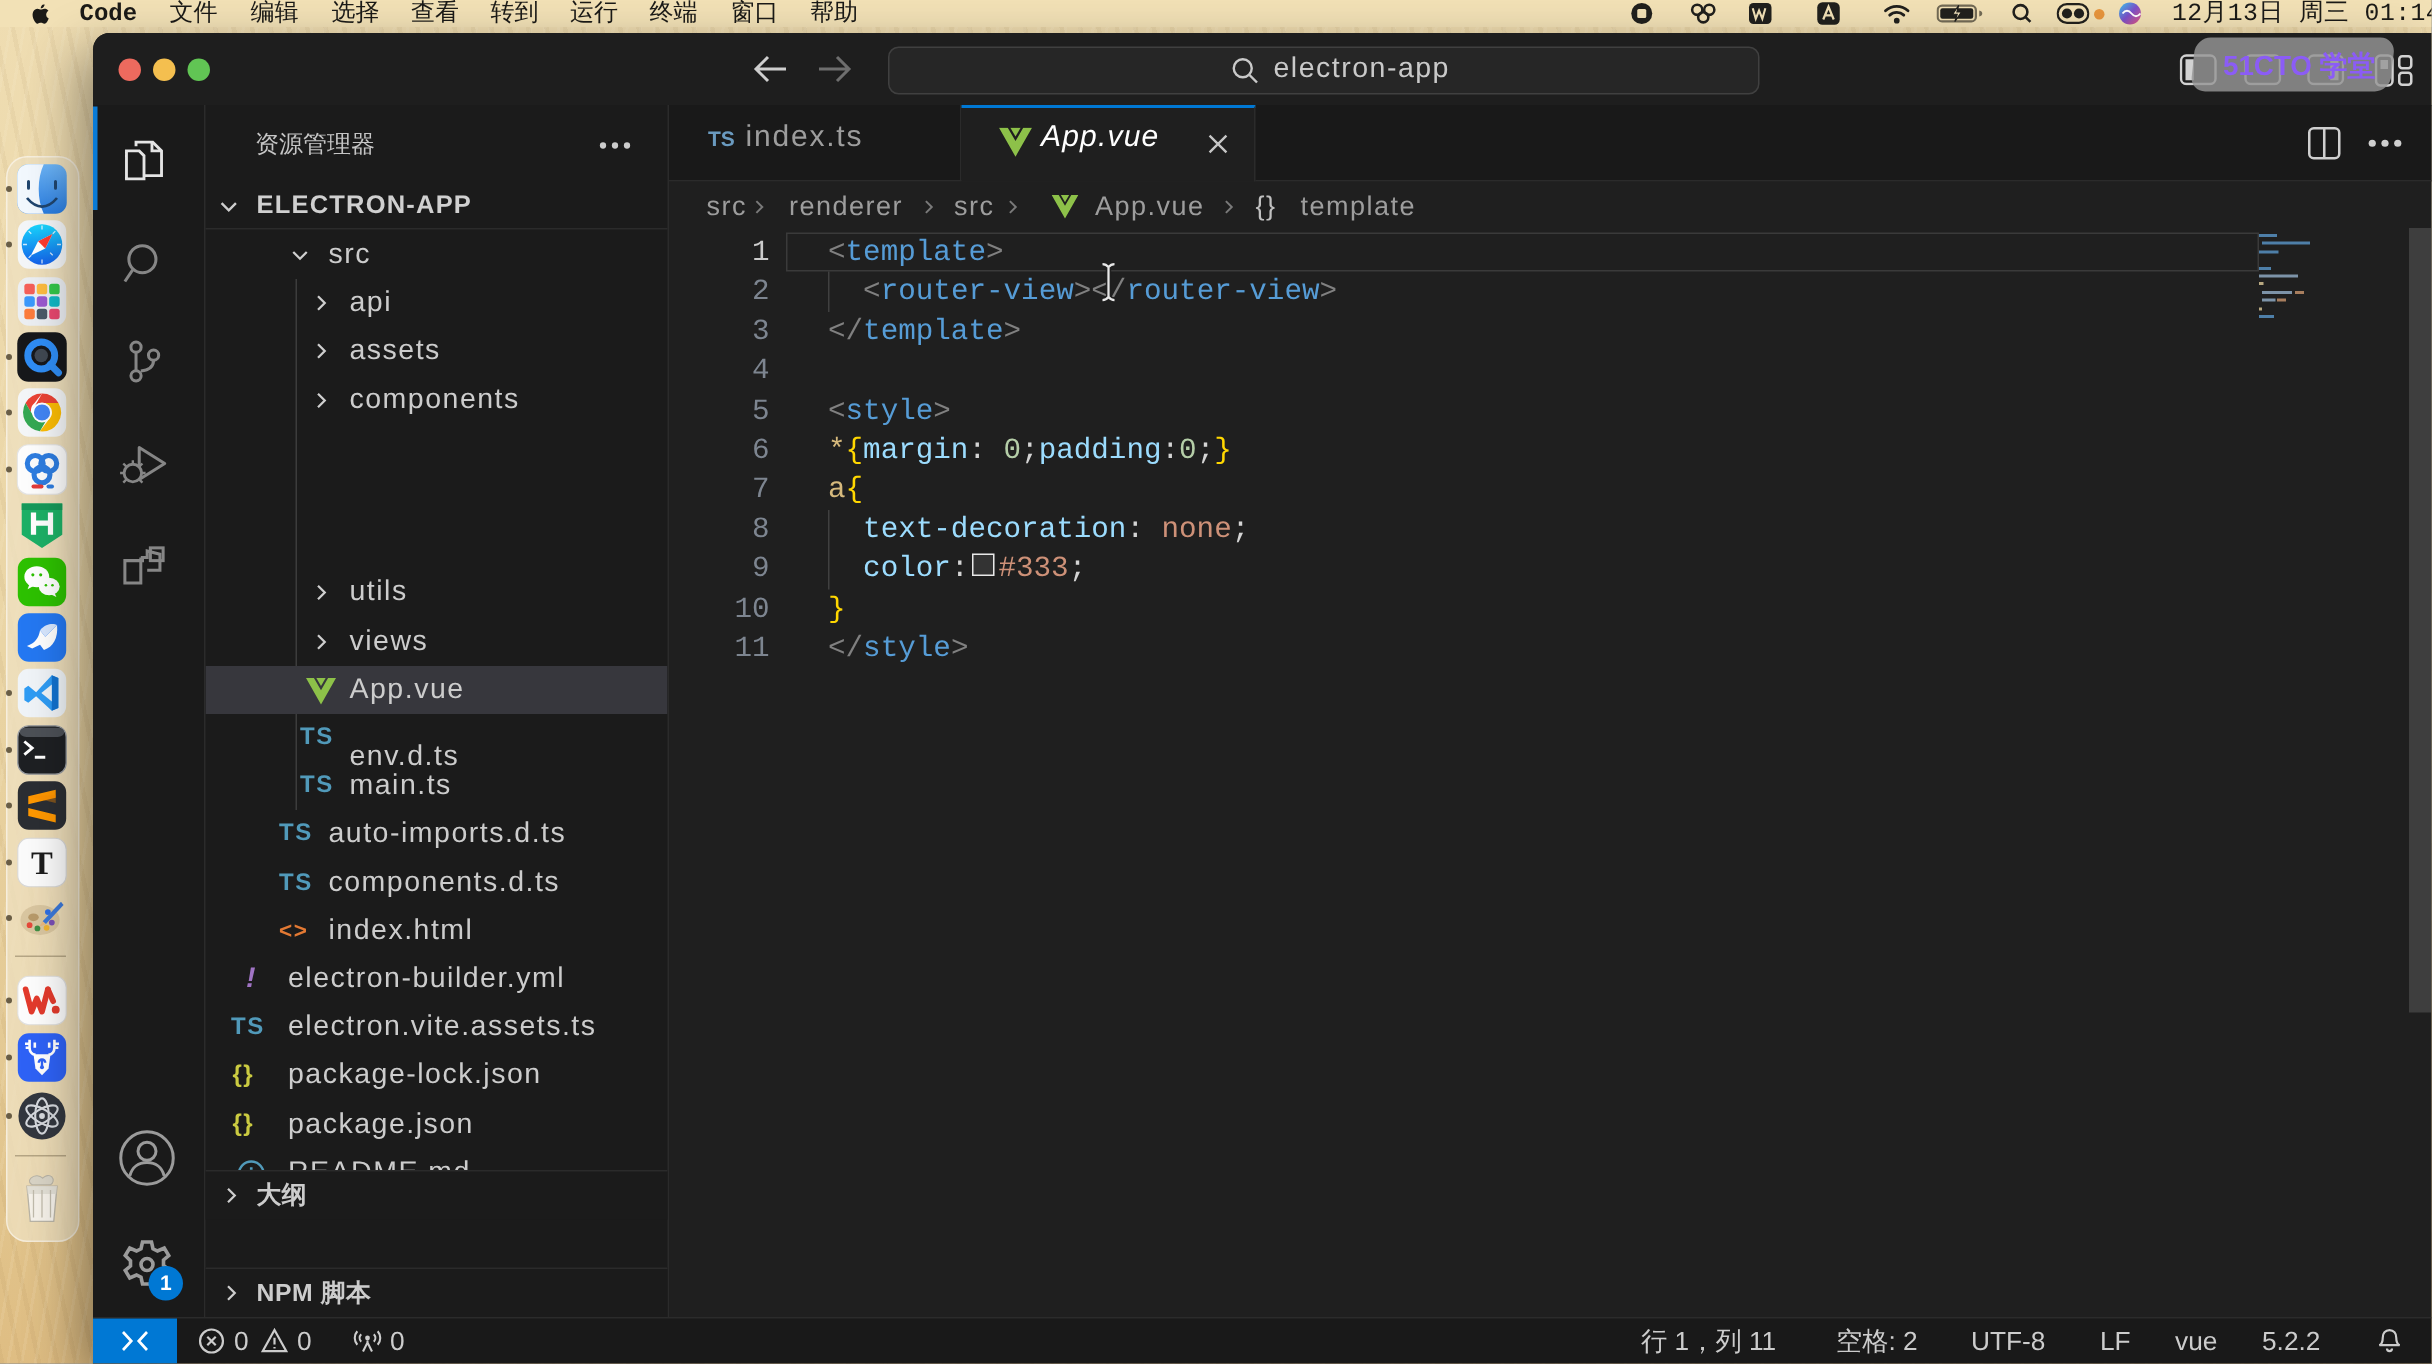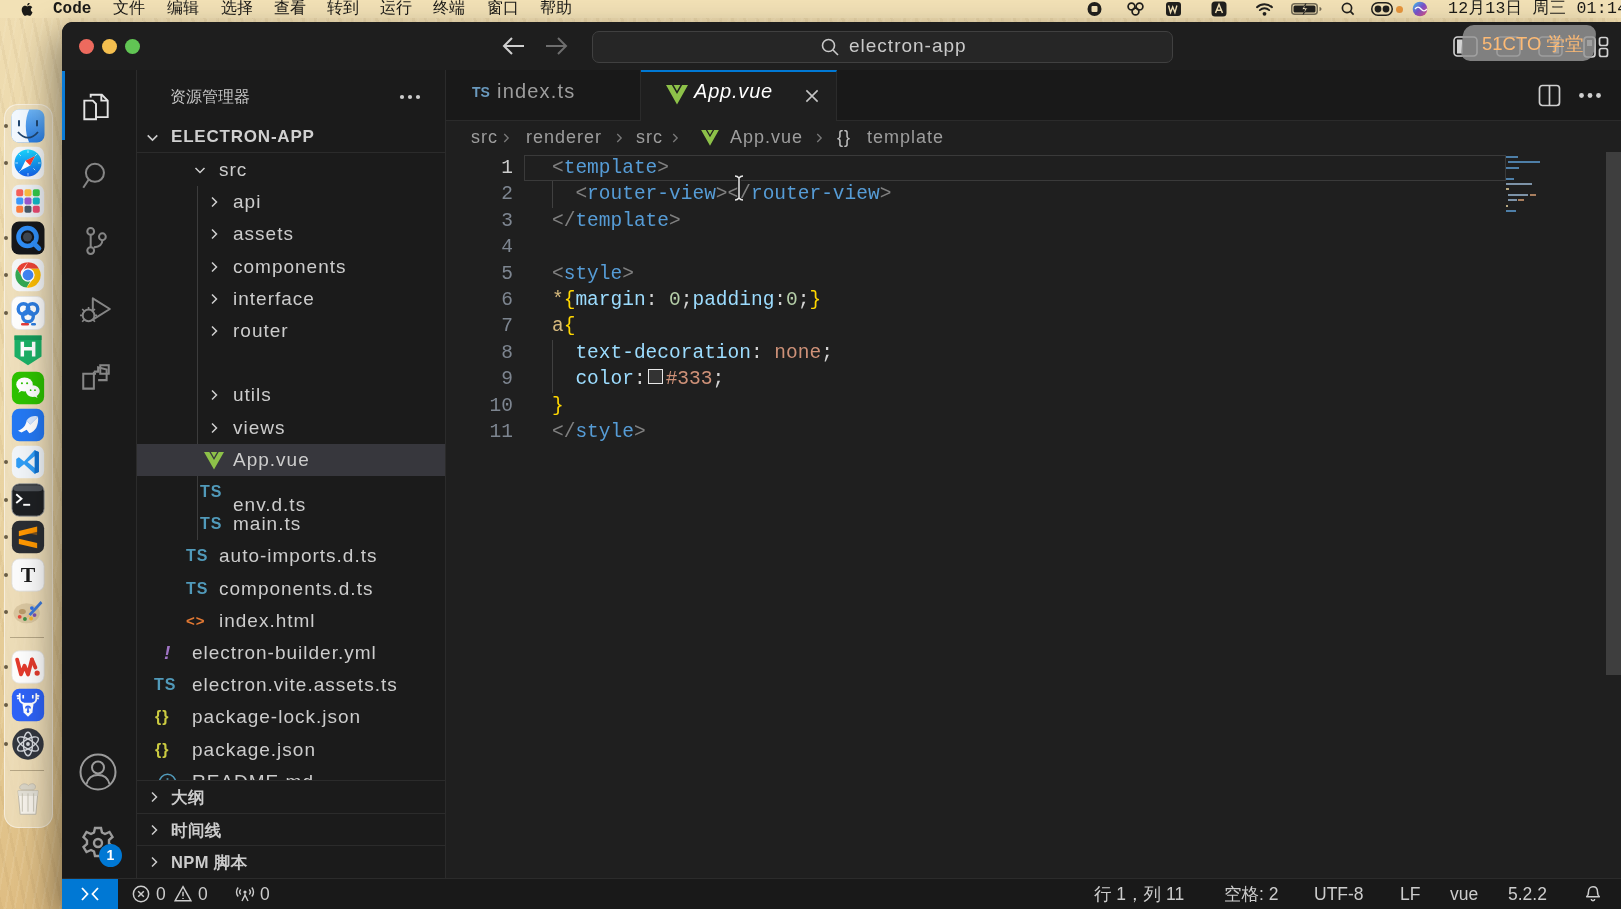--- a/index.html
+++ b/index.html
@@ -336,21 +336,21 @@
         <path d="M15.5 3.5H21v14h-5.5z" fill="#c0c0c0"></path>
       </svg>
     <svg class="ab" style="left:1521px;top:14px" width="26" height="22" viewBox="0 0 26 22">
         <rect x="1" y="1" width="11" height="20" rx="3" fill="none" stroke="#d2d2d2" stroke-width="1.7"></rect>
         <path d="M4 4h5v6H4z" fill="#d2d2d2"></path>
         <rect x="16.5" y="1.5" width="8" height="8" rx="2" fill="none" stroke="#d2d2d2" stroke-width="1.7"></rect>
         <rect x="16.5" y="12.5" width="8" height="8" rx="2" fill="none" stroke="#d2d2d2" stroke-width="1.7"></rect>
       </svg>
 
     <div class="ab" style="left:1400px;top:3px;width:133px;height:36px;background:rgba(150,150,150,0.82);border-radius:10px;transform:skewX(-6deg);"></div>
-    <div class="ab" style="left:1420px;top:9px;width:126px;color:#fdba74;font-weight:normal;font-size:18.5px;white-space:nowrap;">51CTO 学堂</div>
+    <div class="ab" style="left:1420px;top:9px;width:126px;color:#8b5cf6;font-weight:bold;font-size:18.5px;white-space:nowrap;">51CTO 学堂</div>
   </div>
   <div id="actbar" class="ab">
     <div class="ab" style="left:0;top:1px;width:3px;height:69px;background:#0a7bd6;"></div>
 
     <svg class="ab" style="left:17px;top:20px" width="34" height="34" viewBox="0 0 32 32">
         <g fill="none" stroke="#e4e4e4" stroke-width="1.8">
           <path d="M11 7V4.5h10.5L27 10v15.5H16"></path>
           <path d="M21 4.5V10h6"></path>
           <path d="M5 10h8l3 3v14.5H5z"></path>
         </g>
@@ -431,32 +431,20 @@
             <path d="M6 3.5L10.5 8 6 12.5" stroke="#cfcfcf" stroke-width="1.5" fill="none"></path>
           </svg>
           <span class="tlab" style="left:96px;">assets</span>
         </div>
       <div class="trow" style="top:180.6px;">
           <svg class="ab" style="left:69px;top:8px" width="16" height="16" viewBox="0 0 16 16">
             <path d="M6 3.5L10.5 8 6 12.5" stroke="#cfcfcf" stroke-width="1.5" fill="none"></path>
           </svg>
           <span class="tlab" style="left:96px;">components</span>
         </div>
-      <div class="trow" style="top:212.8px;">
-          <svg class="ab" style="left:69px;top:8px" width="16" height="16" viewBox="0 0 16 16">
-            <path d="M6 3.5L10.5 8 6 12.5" stroke="#cfcfcf" stroke-width="1.5" fill="none"></path>
-          </svg>
-          <span class="tlab" style="left:96px;">interface</span>
-        </div>
-      <div class="trow" style="top:245px;">
-          <svg class="ab" style="left:69px;top:8px" width="16" height="16" viewBox="0 0 16 16">
-            <path d="M6 3.5L10.5 8 6 12.5" stroke="#cfcfcf" stroke-width="1.5" fill="none"></path>
-          </svg>
-          <span class="tlab" style="left:96px;">router</span>
-        </div>
       <div class="trow" style="top:341.6px;">
           <svg class="ab" style="left:69px;top:8px" width="16" height="16" viewBox="0 0 16 16">
             <path d="M6 3.5L10.5 8 6 12.5" stroke="#cfcfcf" stroke-width="1.5" fill="none"></path>
           </svg>
           <span class="tlab" style="left:96px;">views</span>
         </div>
       <div class="trow" style="top:309.4px;">
           <svg class="ab" style="left:69px;top:8px" width="16" height="16" viewBox="0 0 16 16">
             <path d="M6 3.5L10.5 8 6 12.5" stroke="#cfcfcf" stroke-width="1.5" fill="none"></path>
           </svg>
@@ -511,26 +499,20 @@
             <path d="M9.5 8.5v5M9.5 5.2v1.6" stroke="#519aba" stroke-width="1.8"></path>
           </svg>
           <span class="tlab" style="left:55px;">README.md</span>
         </div>
     </div>
     <div class="seth" style="top:710px;">
         <svg class="ab" style="left:9px;top:8px" width="16" height="16" viewBox="0 0 16 16">
           <path d="M6 3.5L10.5 8 6 12.5" stroke="#cccccc" stroke-width="1.5" fill="none"></path>
         </svg>
         <span style="position:absolute;left:34px;">大纲</span>
-      </div>
-    <div class="seth" style="top:742.5px;">
-        <svg class="ab" style="left:9px;top:8px" width="16" height="16" viewBox="0 0 16 16">
-          <path d="M6 3.5L10.5 8 6 12.5" stroke="#cccccc" stroke-width="1.5" fill="none"></path>
-        </svg>
-        <span style="position:absolute;left:34px;">时间线</span>
       </div>
     <div class="seth" style="top:775px;height:33px;">
         <svg class="ab" style="left:9px;top:8px" width="16" height="16" viewBox="0 0 16 16">
           <path d="M6 3.5L10.5 8 6 12.5" stroke="#cccccc" stroke-width="1.5" fill="none"></path>
         </svg>
         <span style="position:absolute;left:34px;">NPM 脚本</span>
       </div>
   </div>
   <div id="editor" class="ab">
     <div id="tabbar" class="ab"></div>

